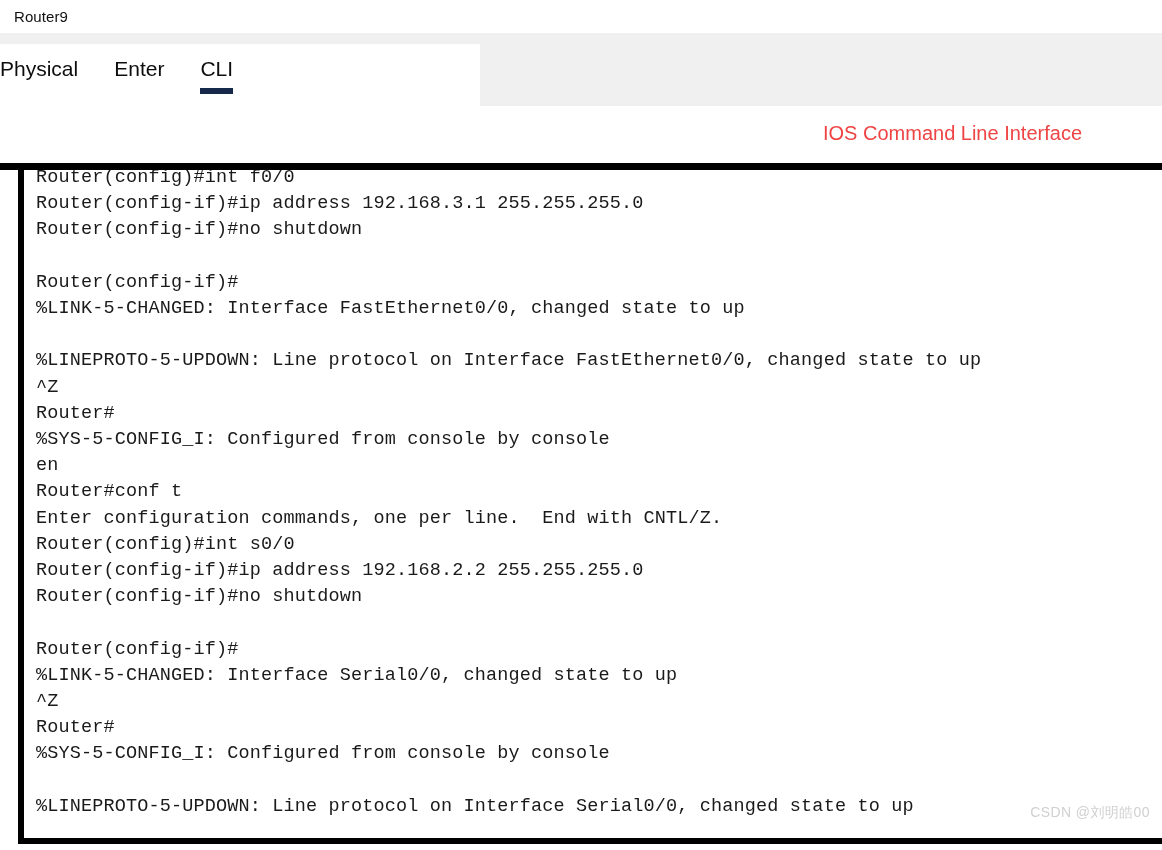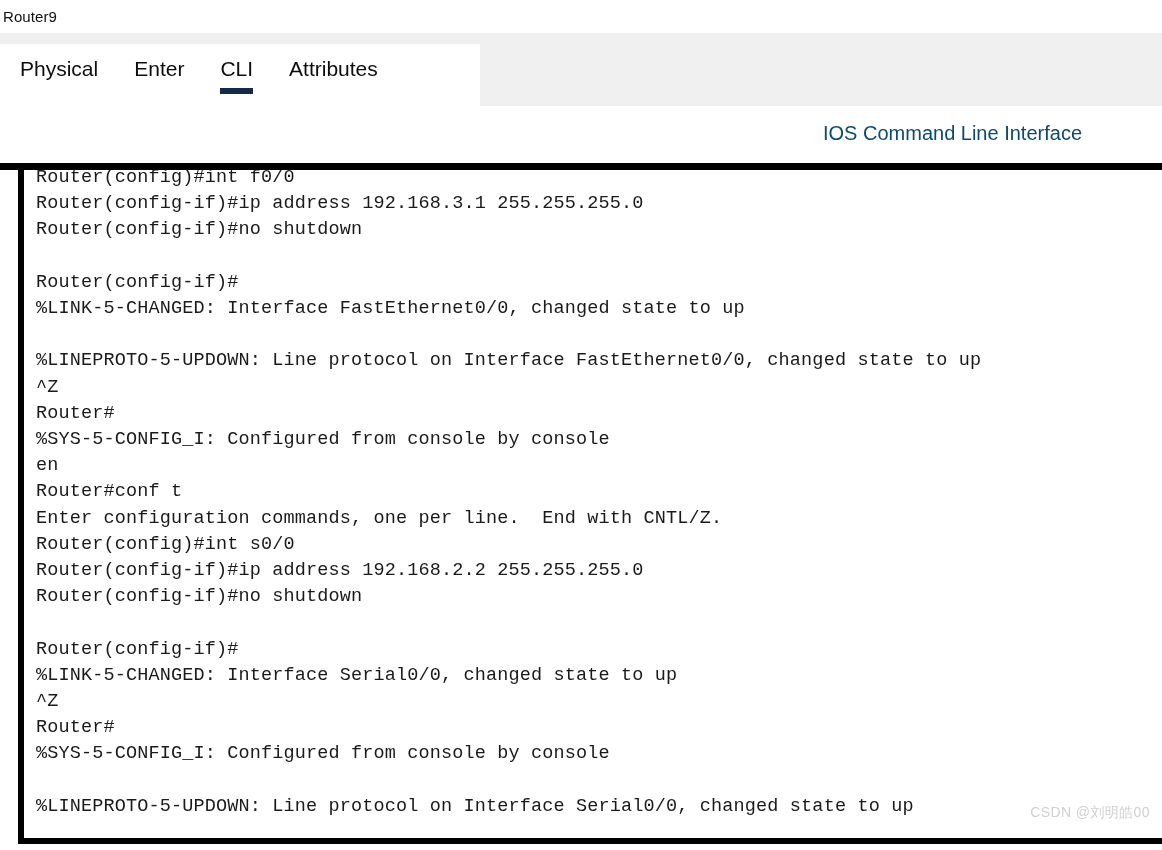--- a/index.html
+++ b/index.html
@@ -14,21 +14,21 @@
     overflow: hidden;
     position: relative;
   }
 
   
   .titlebar {
     height: 33px;
     background: #ffffff;
     display: flex;
     align-items: center;
-    padding-left: 3px;
+    padding-left: 14px;
     box-sizing: border-box;
   }
   .titlebar-text {
     font-size: 15px;
     color: #101010;
     letter-spacing: 0.1px;
   }
 
   
   .gray-strip {
@@ -50,21 +50,20 @@
     top: 0;
     width: 480px;
     height: 62px;
     background: #ffffff;
   }
   .tabs {
     position: relative;
     display: flex;
     align-items: flex-start;
     height: 62px;
-    padding-left: 20px;
     box-sizing: border-box;
   }
   .tab {
     position: relative;
     padding: 14px 0 0 0;
     margin-right: 36px;
     font-size: 21px;
     color: #0d0d0d;
     background: transparent;
     border: none;
@@ -87,21 +86,21 @@
   .ios-header {
     height: 57px;
     background: #ffffff;
     position: relative;
   }
   .ios-header-text {
     position: absolute;
     right: 80px;
     top: 16px;
     font-size: 20px;
-    color: #0c4a6e;
+    color: #ef4444;
     white-space: nowrap;
   }
 
   
   .terminal-wrap {
     position: absolute;
     left: 18px;
     top: 163px;
     width: 1144px;
     height: 687px;
@@ -183,24 +182,20 @@
       <span class="tab-underline"></span>
     </button>
     <button class="tab">
       <span>Enter</span>
       <span class="tab-underline"></span>
     </button>
     <button class="tab active">
       <span>CLI</span>
       <span class="tab-underline"></span>
     </button>
-    <button class="tab">
-      <span>Attributes</span>
-      <span class="tab-underline"></span>
-    </button>
   </div>
 </div>
 
 <div class="ios-header">
   <span class="ios-header-text">IOS Command Line Interface</span>
 </div>
 
 <div class="terminal-wrap">
   <div class="terminal-border-top"></div>
   <div class="terminal-border-left"></div>

